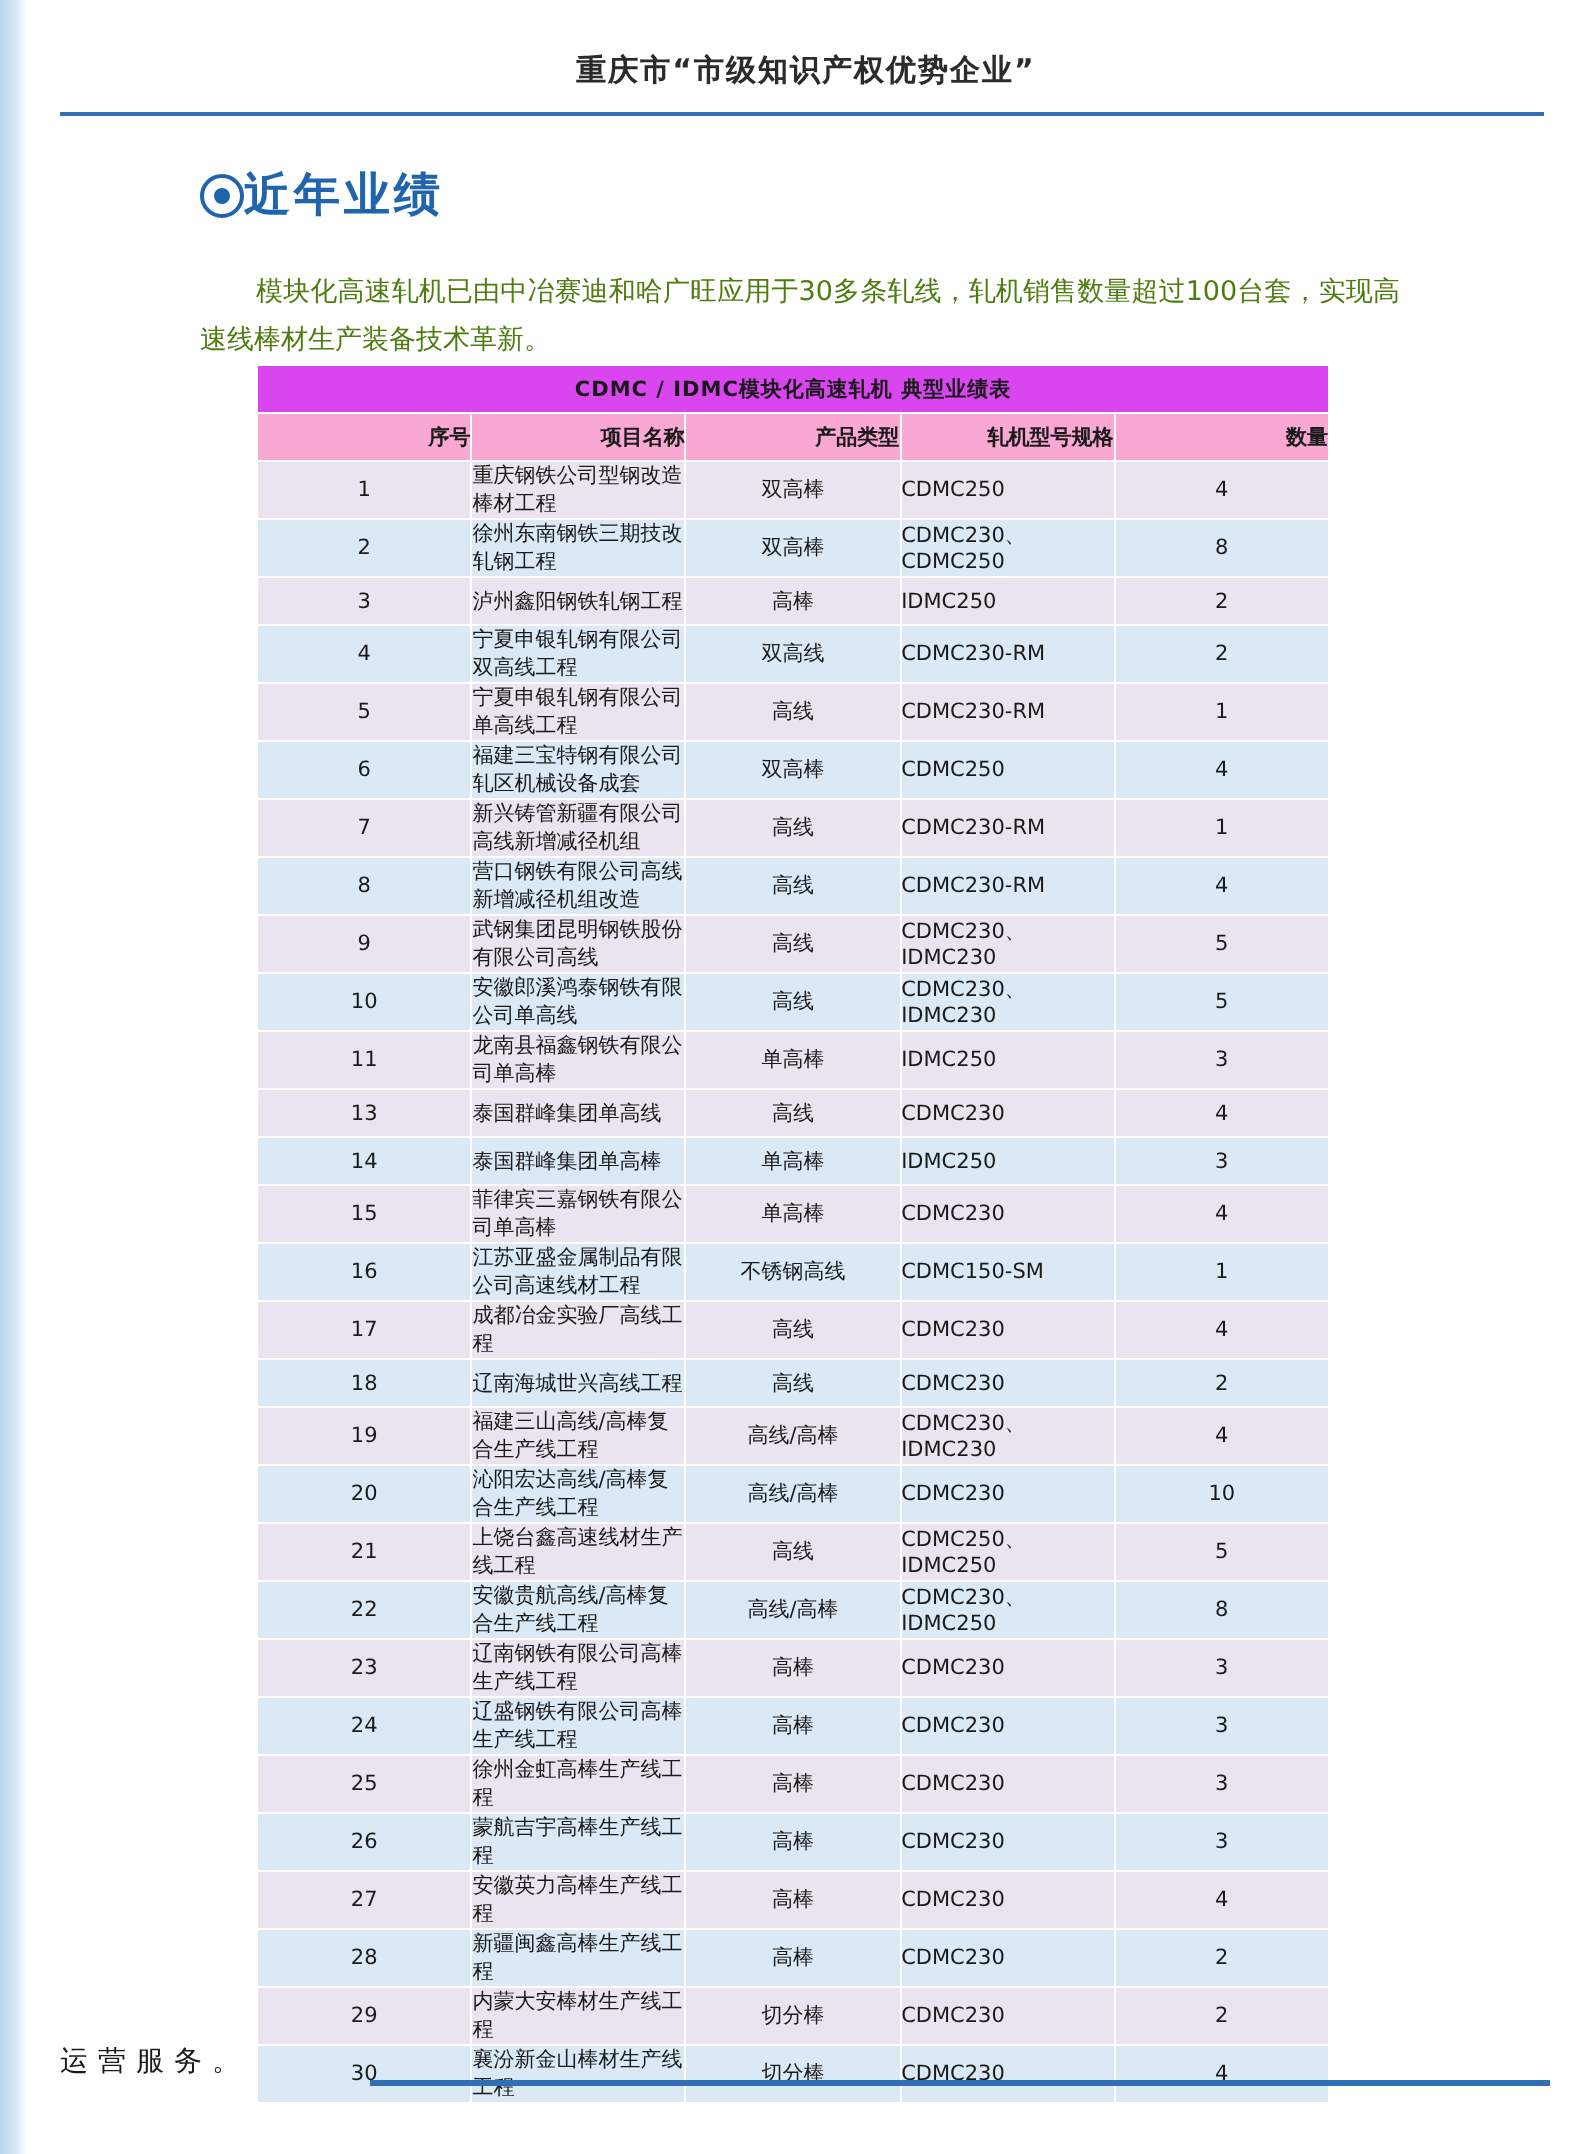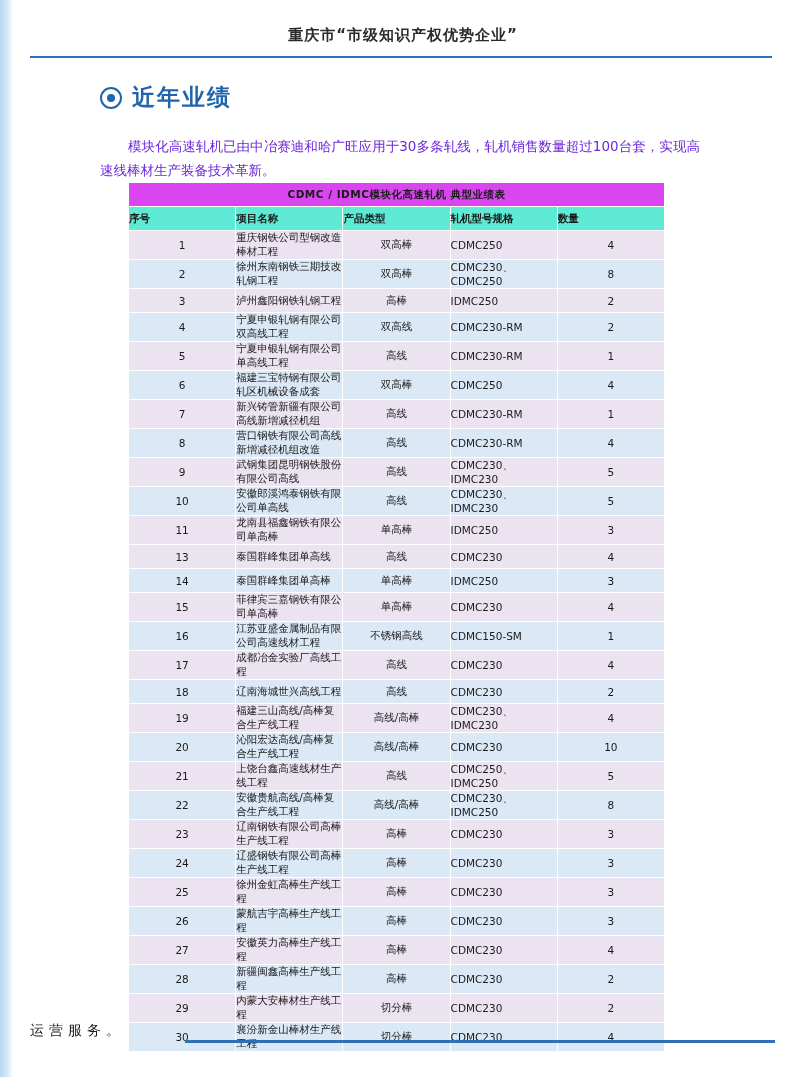--- a/index.html
+++ b/index.html
@@ -50,21 +50,20 @@
     width: 742px;
     height: 2px;
     background: #2f6fb5;
   }
   .section-head {
     position: absolute;
     left: 100px;
     top: 82px;
     display: flex;
     align-items: center;
-    gap: 10px;
   }
   .ring {
     width: 22px;
     height: 22px;
     border-radius: 50%;
     border: 2.5px solid #1f64ad;
     display: flex;
     align-items: center;
     justify-content: center;
     box-sizing: border-box;
@@ -84,21 +83,21 @@
     letter-spacing: 2px;
   }
   .para {
     position: absolute;
     left: 100px;
     top: 120px;
     width: 600px;
     font-family: "DejaVu Sans", "Liberation Sans", sans-serif;
     font-size: 13.5px;
     line-height: 24px;
-    color: #6d28d9;
+    color: #4d7c0f;
     text-indent: 28px;
     text-align: justify;
   }
   .table-wrap {
     position: absolute;
     left: 128px;
     top: 182px;
     width: 537px;
   }
   table.perf {
@@ -117,22 +116,22 @@
   }
   .cap-row td {
     background: #d946ef;
     text-align: center;
     font-weight: bold;
     font-size: 12px;
     height: 24px;
     letter-spacing: 0.5px;
   }
   .hdr-row td {
-    background: #5eead4;
-    text-align: left;
+    background: #f9a8d4;
+    text-align: right;
     font-weight: bold;
     font-size: 11px;
     height: 23px;
   }
   tbody tr.odd td { background: #ece3f1; }
   tbody tr.even td { background: #dbe8f6; }
   td.c-no { text-align: center; width: 36px; }
   td.c-name { text-align: left; padding-left: 10px; width: 222px; }
   td.c-type { text-align: center; width: 84px; }
   td.c-model { text-align: left; padding-left: 9px; width: 150px; }

